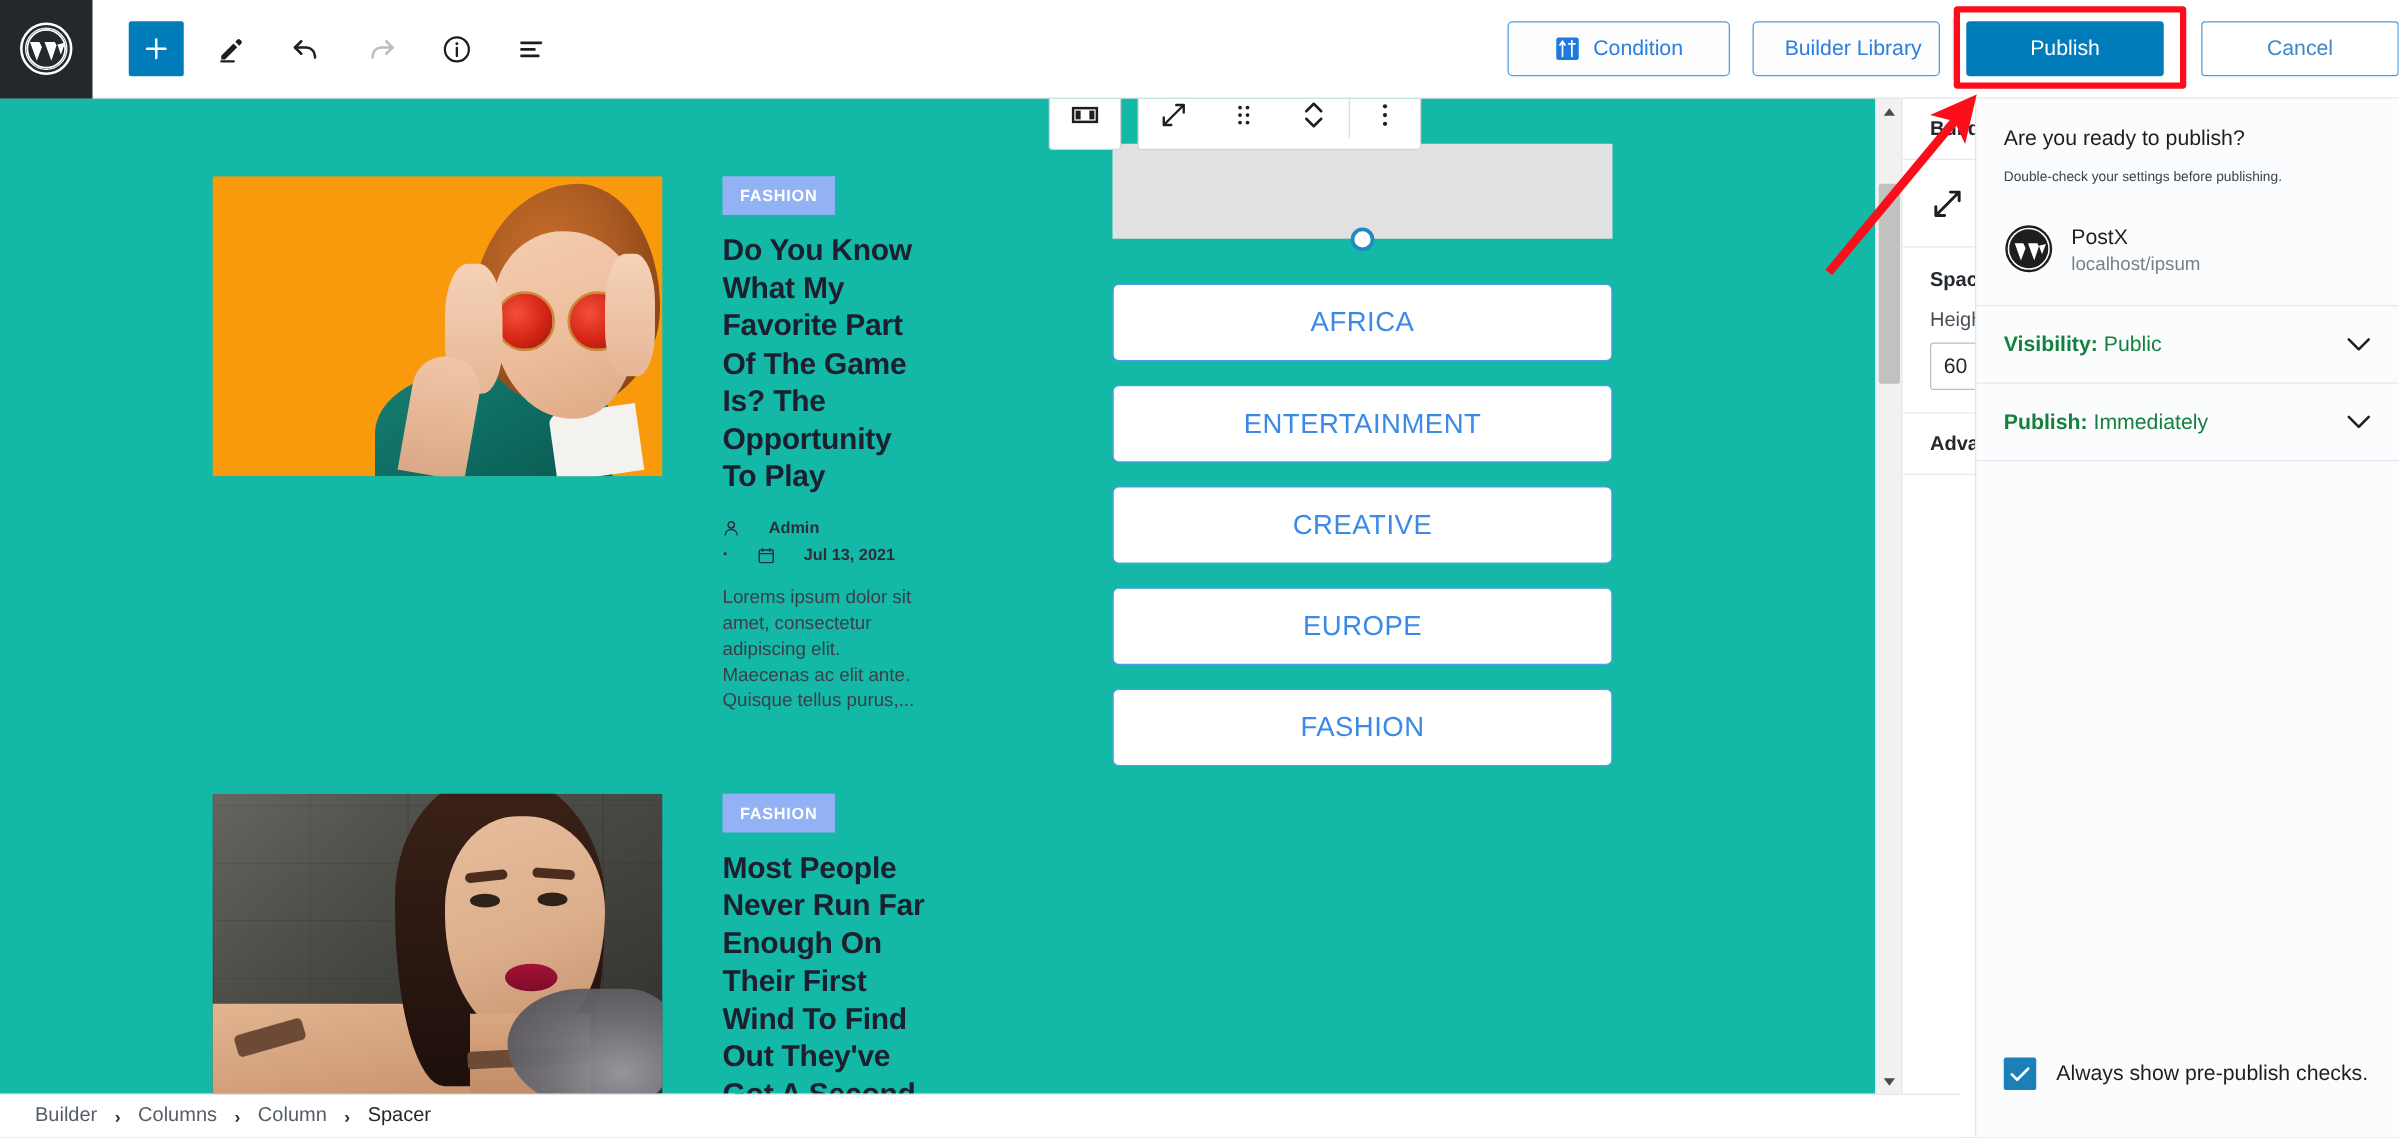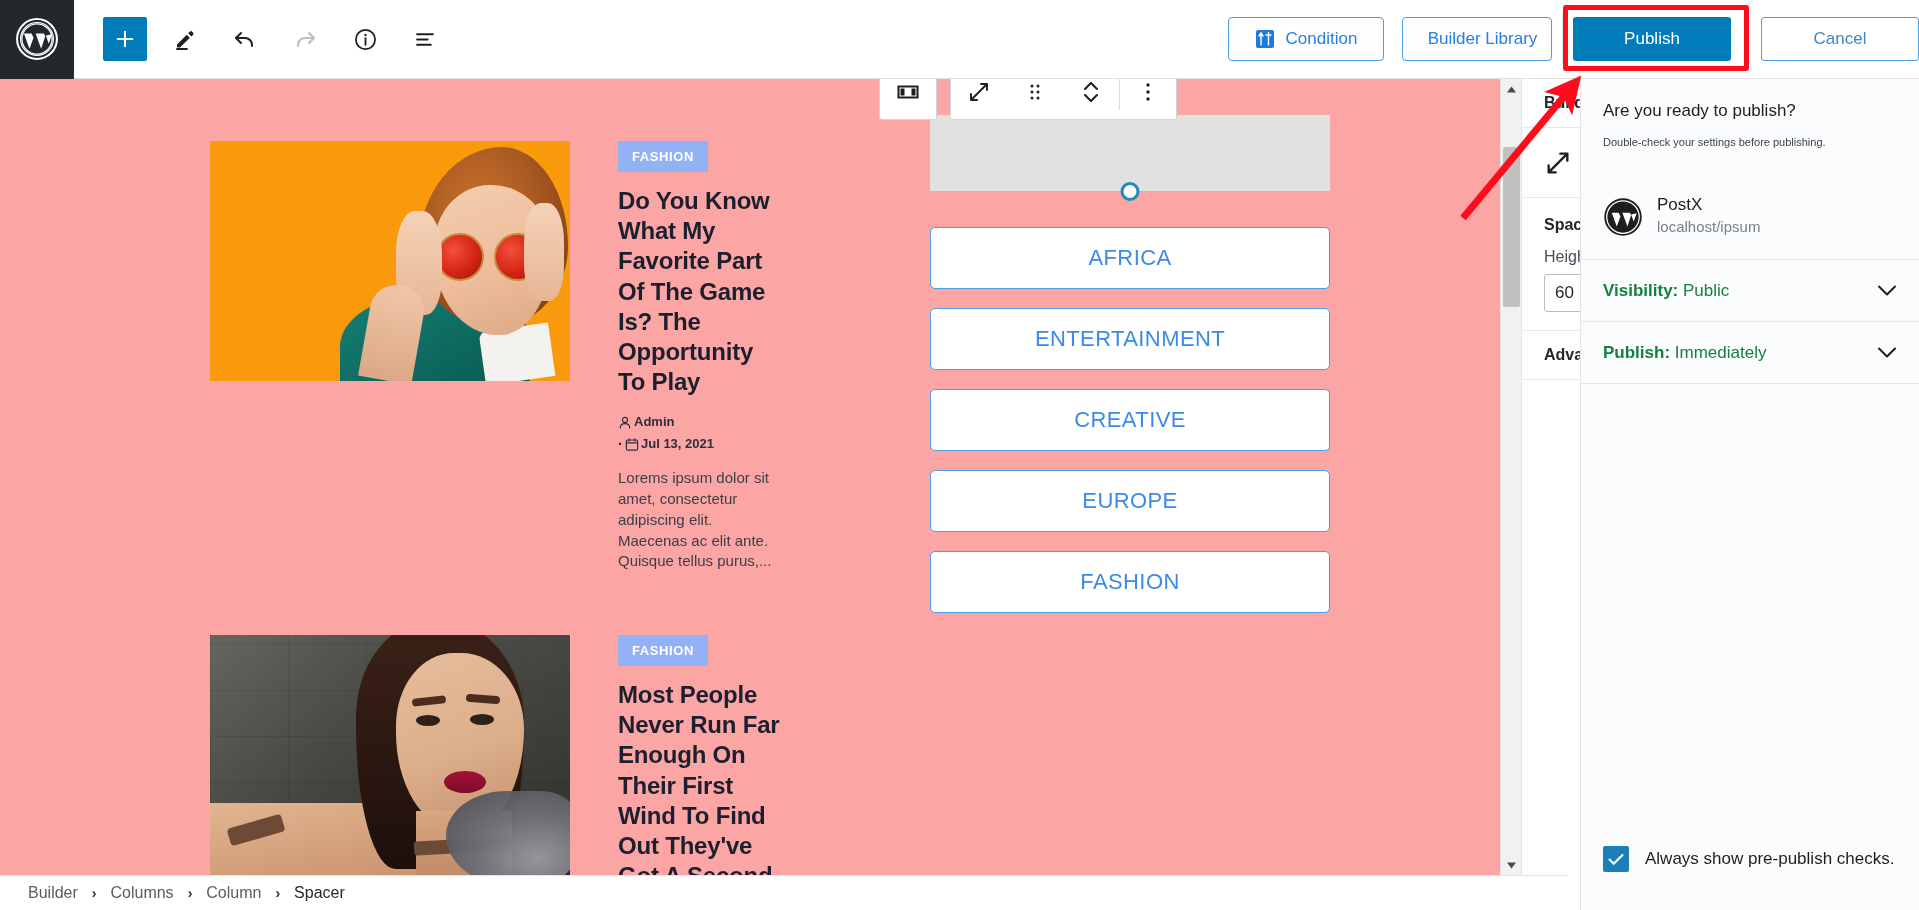--- a/index.html
+++ b/index.html
@@ -32,21 +32,21 @@
   .tb-btn.primary { background: #007cba; }
   .tb-btn svg { display: block; }
   .topbar-spacer { flex: 1 1 auto; }
   .topbar-right { display: flex; align-items: center; gap: 0; padding-right: 0; height: 79px; }
   .pill-btn {
     display: flex; align-items: center; justify-content: center; gap: 11px;
     height: 44px; border: 1px solid #4a9fe8; border-radius: 4px;
     background: #fdfdfd; color: #2a7de1; font-size: 17px; cursor: pointer;
     padding: 0 22px; white-space: nowrap;
   }
-  .pill-btn.condition { width: 156px; }
+  .pill-btn.condition { width: 178px; }
   .pill-btn.library { width: 150px; }
   .topbar-divider { width: 1px; height: 50px; background: #e2e4e7; margin: 0 10px; }
 
   .publish-wrap {
     position: relative; display: flex; align-items: center; gap: 16px;
   }
   .publish-btn {
     width: 158px; height: 44px; background: #007cba; border: none; border-radius: 3px;
     color: #ffffff; font-size: 17px; cursor: pointer;
   }
@@ -55,42 +55,42 @@
     border-radius: 3px; color: #3e87c9; font-size: 17px; cursor: pointer; margin-left: 14px;
   }
   .red-highlight {
     position: absolute; left: 1563px; top: 5px; width: 186px; height: 66px;
     border: 5px solid #fc0d1b; border-radius: 3px; pointer-events: none; z-index: 60;
   }
 
   
   .canvas {
     position: absolute; top: 79px; left: 0; width: 1500px; height: 796px;
-    background: #fca5a5; overflow: hidden; padding-left: 40px;
+    background: #14b8a6; overflow: hidden;
   }
   .canvas-inner { position: relative; width: 1500px; height: 796px; }
 
   
   .post-col { position: absolute; left: 170px; top: 0; width: 570px; }
   .post-card { display: flex; gap: 48px; margin-bottom: 0; }
   .post-thumb {
     width: 360px; height: 240px; flex: 0 0 360px; position: relative; overflow: hidden;
   }
   .post-body { width: 162px; padding-top: 0; }
   .cat-badge {
     display: inline-block; background: #93b1f5; color: #ffffff;
     font-size: 13px; font-weight: bold; letter-spacing: 0.6px;
     padding: 8px 14px; margin-bottom: 14px;
   }
   .post-title {
     font-size: 24px; font-weight: bold; line-height: 1.26;
     color: #1b1f2e; margin: 0 0 14px 0; letter-spacing: -0.2px;
   }
   .post-meta { font-size: 13px; color: #2b2f3a; font-weight: bold; line-height: 1.6; }
-  .meta-line { display: flex; align-items: center; gap: 2px; }
+  .meta-line { display: flex; align-items: center; gap: 23px; }
   .meta-sep { font-size: 15px; color: #2b2f3a; }
   .post-excerpt { font-size: 15px; line-height: 1.38; color: #3b3f4a; margin-top: 12px; }
 
   
   .img-a { width: 100%; height: 100%; background: #f89a0c; position: relative; }
   .img-a .hair {
     position: absolute; right: 2px; top: 6px; width: 150px; height: 180px;
     background: radial-gradient(ellipse at 40% 35%, #c9702c 0%, #a95a22 45%, #8c4618 75%, #7b3c14 100%);
     border-radius: 56% 44% 48% 52% / 58% 55% 45% 42%;
   }
@@ -258,22 +258,22 @@
 
   
   .prepublish {
     position: absolute; top: 79px; left: 1580px; width: 339px; height: 831px;
     background: #fbfcfe; border-left: 1px solid #e2e4e7; z-index: 40;
     display: flex; flex-direction: column;
   }
   .pp-head { padding: 22px 22px 6px 22px; }
   .pp-title { font-size: 17px; font-weight: normal; color: #1e1e1e; margin: 0 0 14px 0; }
   .pp-sub { font-size: 11px; color: #3c434a; line-height: 1.45; margin: 0 0 18px 0; }
-  .pp-site { display: flex; align-items: flex-end; gap: 14px; padding: 4px 22px 22px 22px;
-             border-bottom: 1px solid #e5e7ea; margin-top: 15px; }
+  .pp-site { display: flex; align-items: flex-start; gap: 14px; padding: 4px 22px 22px 22px;
+             border-bottom: 1px solid #e5e7ea; }
   .pp-site-name { font-size: 17px; color: #1e1e1e; line-height: 1.3; }
   .pp-site-url { font-size: 15px; color: #7b8088; line-height: 1.4; }
   .pp-row {
     height: 62px; display: flex; align-items: center; justify-content: space-between;
     padding: 0 22px; border-bottom: 1px solid #e5e7ea; cursor: pointer;
     font-size: 17px; color: #15803d;
   }
   .pp-row b { font-weight: bold; }
   .pp-spacer { flex: 1 1 auto; }
   .pp-foot { display: flex; align-items: center; gap: 16px; padding: 0 22px 38px 22px; }

